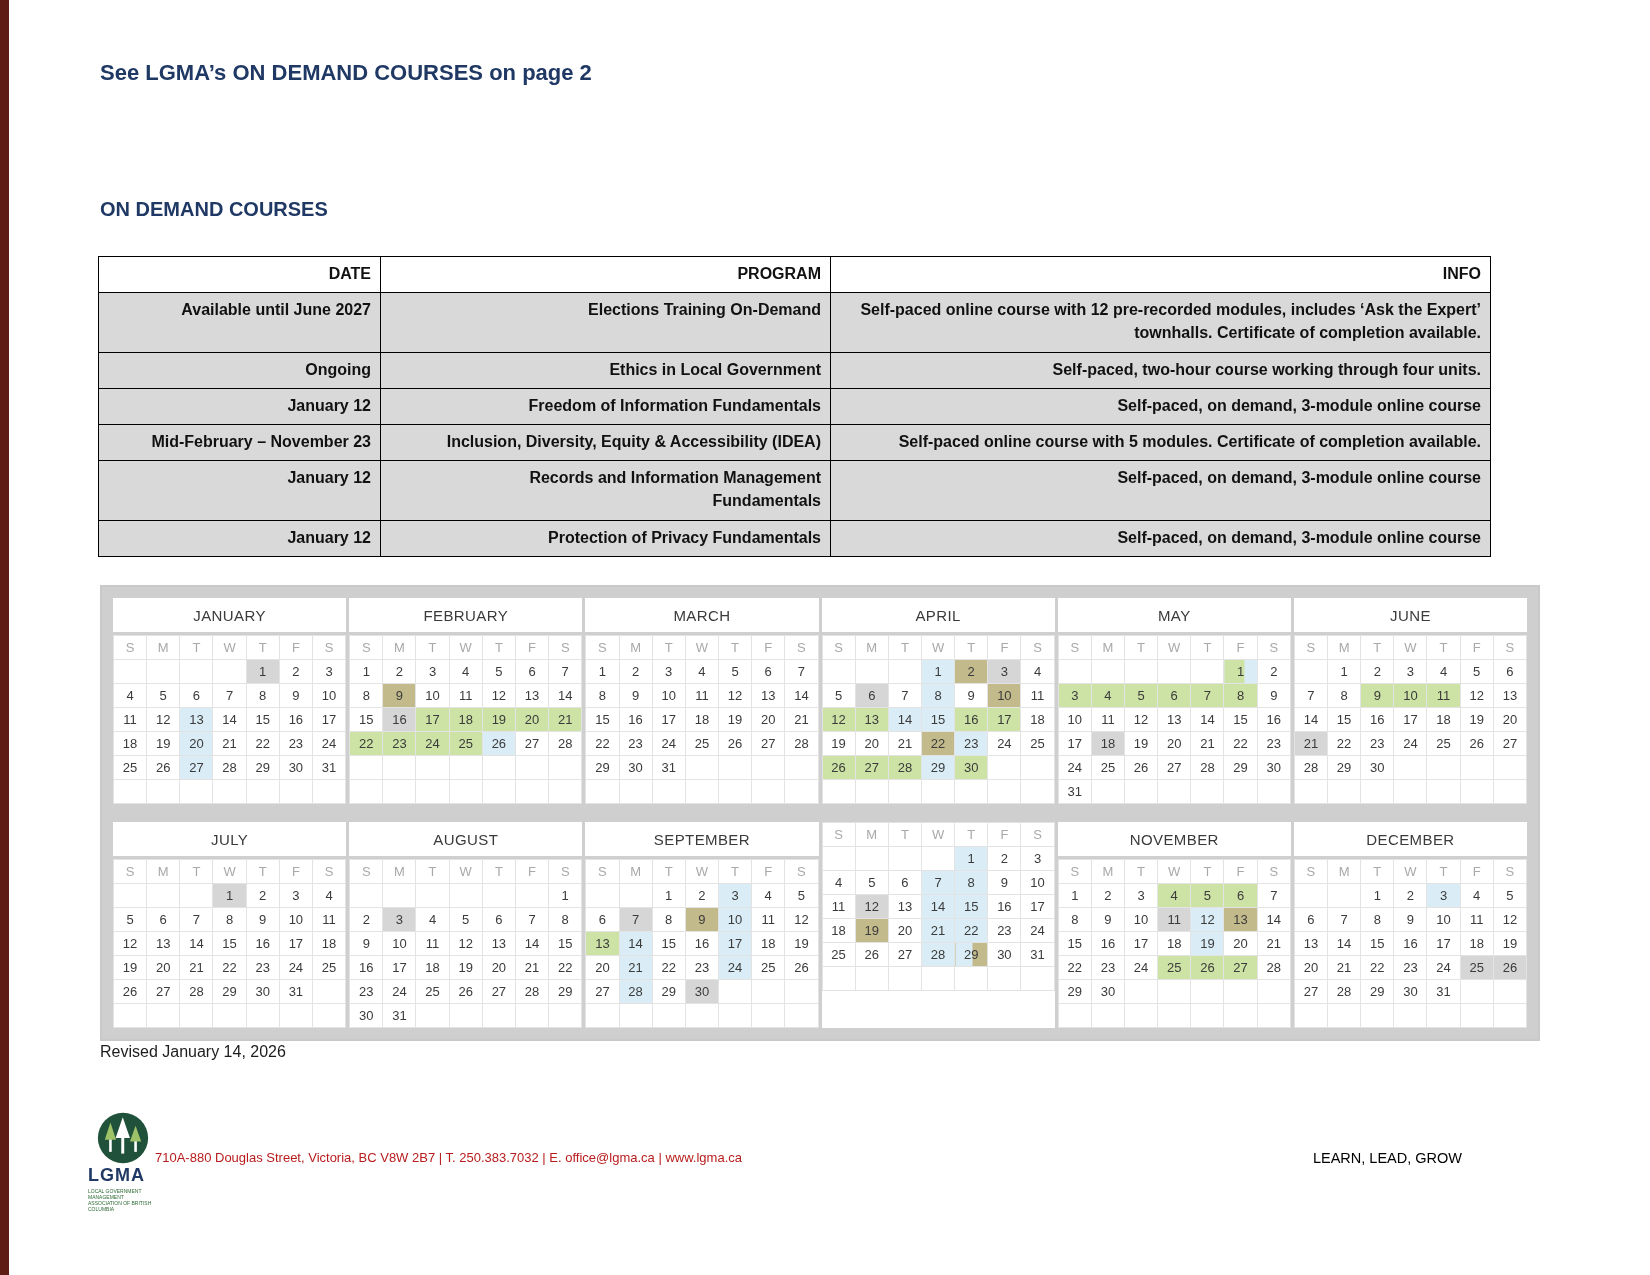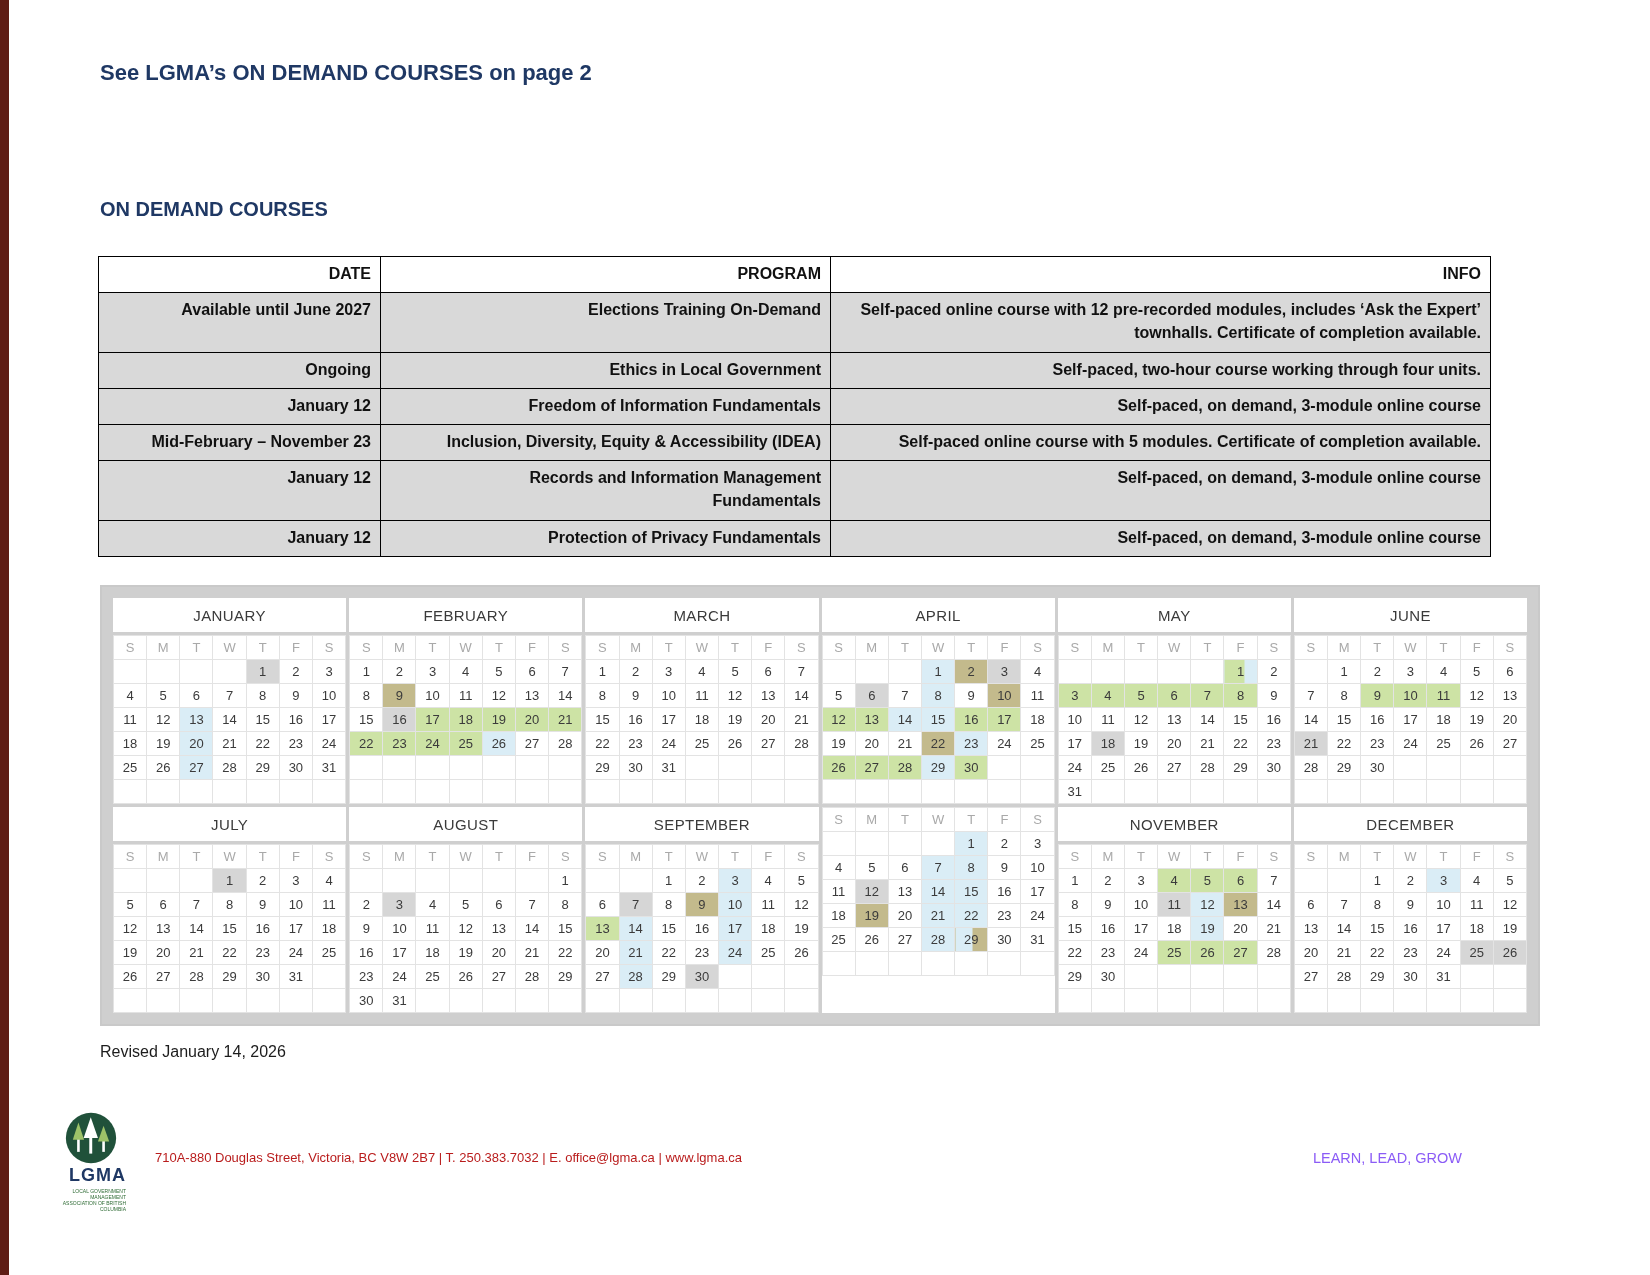--- a/index.html
+++ b/index.html
@@ -20,44 +20,44 @@
   }
   table.courses col.c-date { width:282px; }
   table.courses col.c-prog { width:450px; }
   table.courses col.c-info { width:660px; }
   table.courses tr.hdr td { background:#ffffff; }
   table.courses tr.row td { background:#d9d9d9; white-space:pre-line; }
 
   .calendar { position:absolute; left:100px; top:585px; width:1440px;
     background:#cfcfcf; border:2px solid #c9c9c9; padding:11px; }
   .cal-half { display:flex; gap:3px; }
-  .cal-half + .cal-half { margin-top:3px; }
+  .cal-half + .cal-half { margin-top:18px; }
   .cal-month { flex:1 1 0; background:#ffffff; }
   .cal-title { text-align:center; font-size:15px; color:#3a3a3a; letter-spacing:.4px;
     padding:9px 0 8px 0; background:#fff; border-bottom:3px solid #cfcfcf; }
   table.cal-grid { width:100%; border-collapse:collapse; table-layout:fixed; }
   table.cal-grid td { border:1px solid #e3e3e3; height:24px; text-align:center;
     font-size:13px; color:#3b3b3b; }
   table.cal-grid td.dow { color:#a9a9a9; }
   .hl-green { background:#cde3a5; }
   .hl-blue  { background:#daedf6; }
   .hl-tan   { background:#c3ba8c; }
   .hl-gray  { background:#d6d6d6; }
   .hl-green_blue { background:linear-gradient(to right, #cde3a5 62%, #daedf6 62%); }
   .hl-blue_tan   { background:linear-gradient(to right, #daedf6 52%, #c3ba8c 52%); }
 
   .revised { position:absolute; left:100px; top:1043px; font-size:16px; color:#1c1c1c; }
 
-  .logo { position:absolute; left:56px; top:1112px; width:70px; text-align:right; }
+  .logo { position:absolute; left:88px; top:1112px; width:70px; text-align:left; }
   .logo-circle { width:52px; height:52px; margin:0 auto; }
   .logo-word { font-size:18px; font-weight:bold; color:#1f3864; letter-spacing:1px; margin-top:1px; }
   .logo-sub { font-size:5px; line-height:6px; color:#2e6b34; margin-top:2px; }
 
   .footer-address { position:absolute; left:155px; top:1150px; font-size:13px; color:#b91c1c; }
-  .footer-tagline { position:absolute; right:188px; top:1150px; font-size:14.5px; color:#8b5cf6; }
+  .footer-tagline { position:absolute; right:188px; top:1150px; font-size:14.5px; color:#000000; }
 </style>
 </head>
 <body>
 
 <div class="edge-strip"></div>
 
 <div class="top-link">See LGMA’s ON DEMAND COURSES on page 2</div>
 
 <div class="section-title">ON DEMAND COURSES</div>
 

